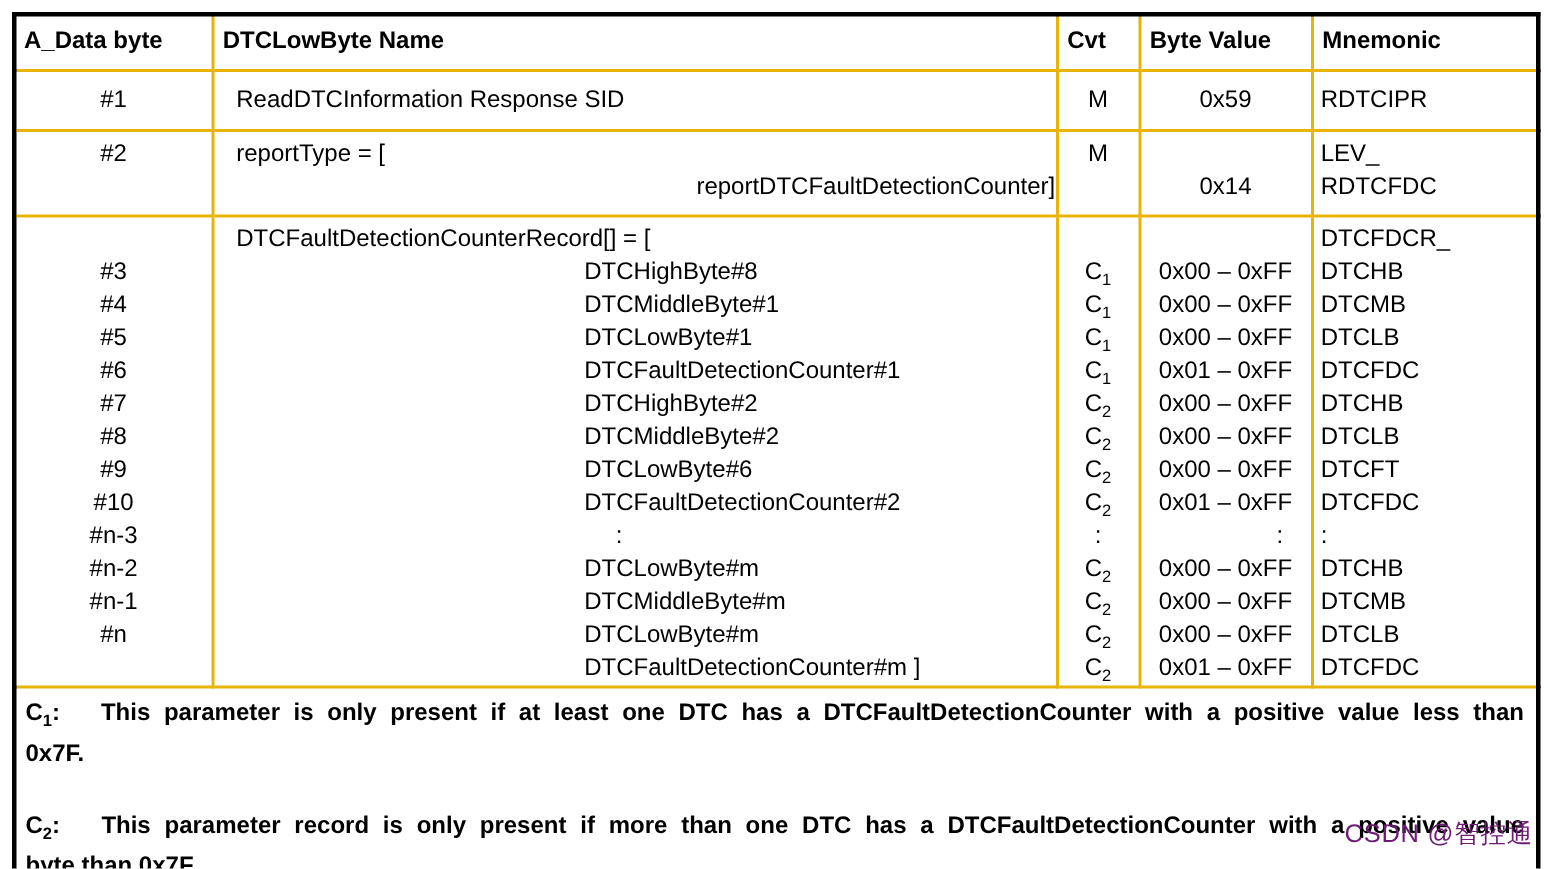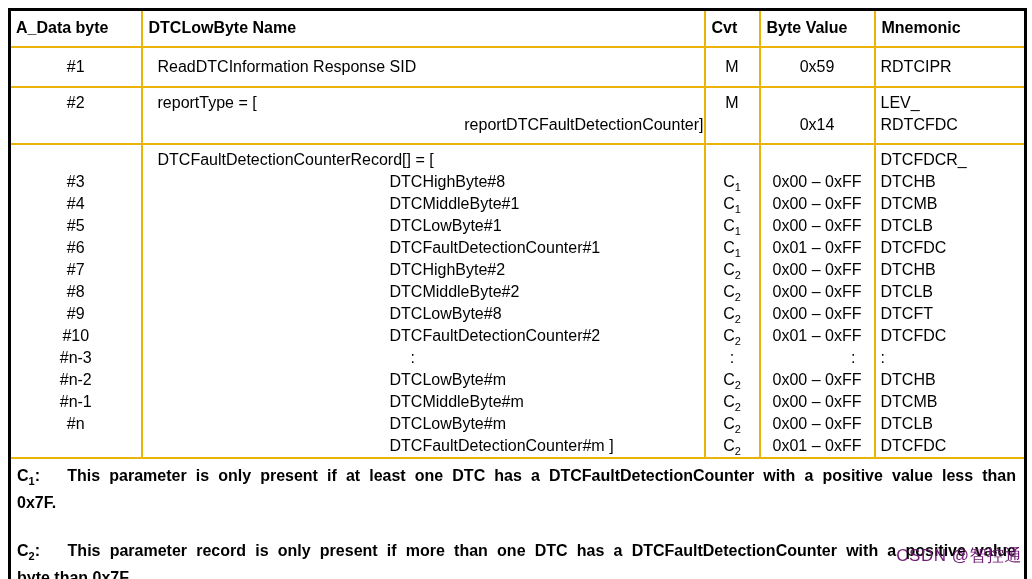--- a/index.html
+++ b/index.html
@@ -124,21 +124,21 @@
             <div class="ln"></div>
           </td>
           <td class="c-param">
             <div class="ln">DTCFaultDetectionCounterRecord[] = [</div>
             <div class="ln ind2">DTCHighByte#8</div>
             <div class="ln ind2">DTCMiddleByte#1</div>
             <div class="ln ind2">DTCLowByte#1</div>
             <div class="ln ind2">DTCFaultDetectionCounter#1</div>
             <div class="ln ind2">DTCHighByte#2</div>
             <div class="ln ind2">DTCMiddleByte#2</div>
-            <div class="ln ind2">DTCLowByte#8</div>
+            <div class="ln ind2">DTCLowByte#6</div>
             <div class="ln ind2">DTCFaultDetectionCounter#2</div>
             <div class="ln ind3">:</div>
             <div class="ln ind2">DTCLowByte#m</div>
             <div class="ln ind2">DTCMiddleByte#m</div>
             <div class="ln ind2">DTCLowByte#m</div>
             <div class="ln ind2">DTCFaultDetectionCounter#m ]</div>
           </td>
           <td class="c-cvt">
             <div class="ln"></div>
             <div class="ln">C<sub>1</sub></div>

